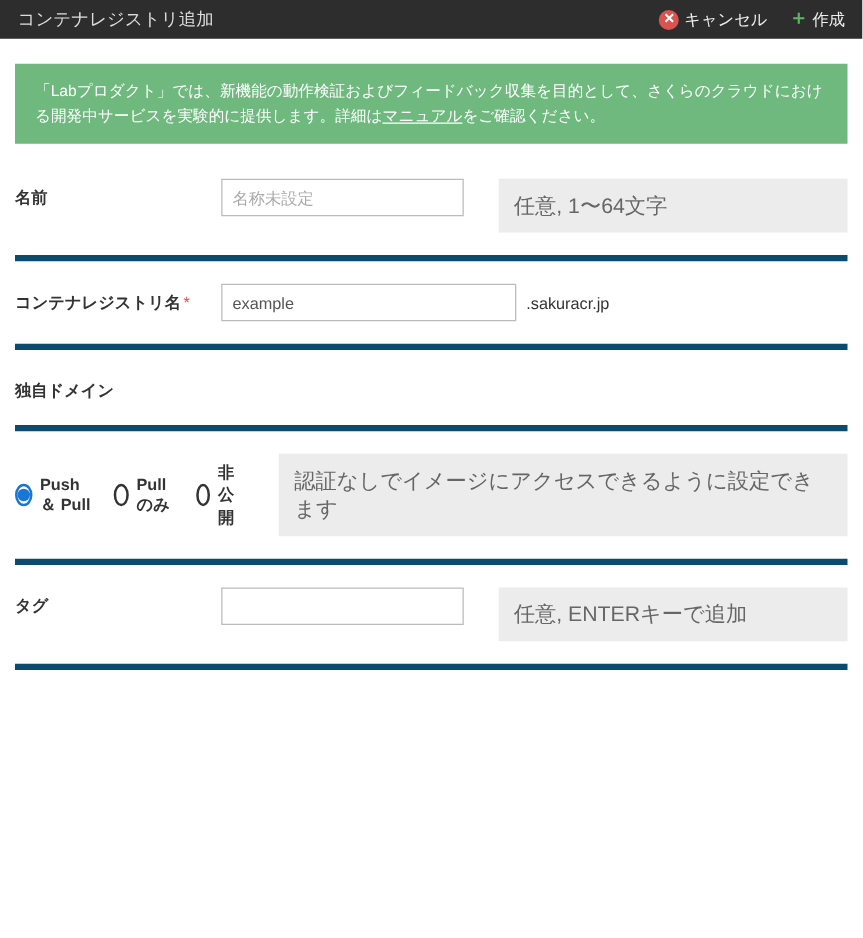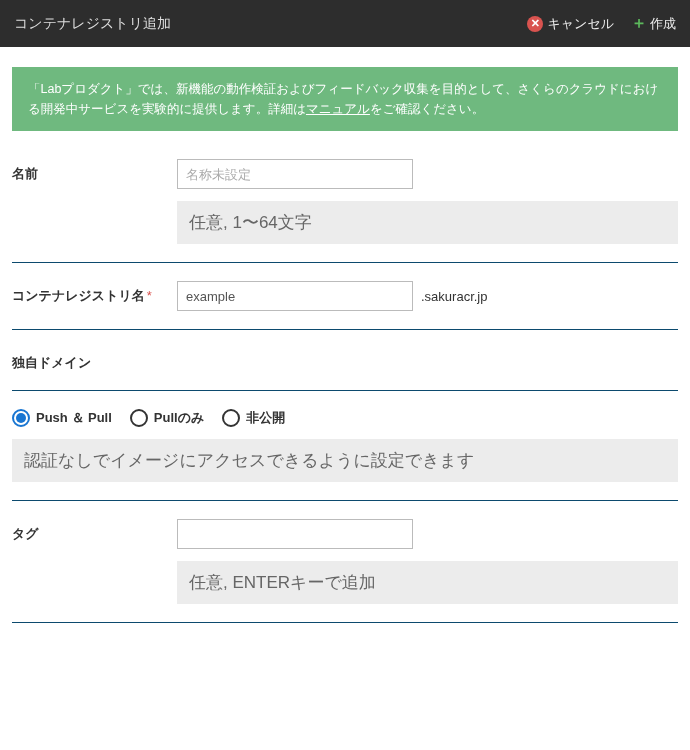--- a/index.html
+++ b/index.html
@@ -9,21 +9,21 @@
       color: #333;
       background: #fff;
       width: 690px;
     }
     .header {
       background: #2d2d2d;
       color: #fff;
       display: flex;
       align-items: center;
       justify-content: space-between;
-      height: 47px;
+      height: 31px;
       padding: 0 14px;
     }
     .header-title { font-size: 14px; font-weight: normal; color: #ddd; }
     .header-actions { display: flex; gap: 18px; align-items: center; }
     .header-btn {
       display: flex;
       align-items: center;
       gap: 4px;
       cursor: pointer;
       font-size: 13px;
@@ -56,35 +56,35 @@
       background: #6fb97f;
       color: #fff;
       padding: 12px 16px;
       font-size: 12.5px;
       line-height: 1.6;
     }
     .notice a { color: #fff; text-decoration: underline; }
     .form { padding: 0 12px; }
     .row {
       display: flex;
-      border-bottom: 1px solid #0c4a6e;
+      border-bottom: 5px solid #0c4a6e;
       padding: 18px 0;
       align-items: flex-start;
     }
     .row.no-border { border-bottom: none; }
     .label-col {
       width: 165px;
       flex-shrink: 0;
       font-size: 13px;
       font-weight: bold;
       color: #333;
       padding-top: 6px;
     }
     .req { color: #d9534f; font-weight: normal; margin-left: 2px; }
-    .field-col { flex: 1; display: flex; flex-direction: column; gap: 12px; }
+    .field-col { flex: 1; display: flex; gap: 28px; }
     .field-inline { display: flex; align-items: center; gap: 8px; }
     input[type=text], textarea, select {
       border: 1px solid #bbb;
       padding: 6px 8px;
       font-size: 13px;
       font-family: inherit;
       color: #555;
       background: #fff;
     }
     input[type=text] { width: 236px; height: 30px; }

